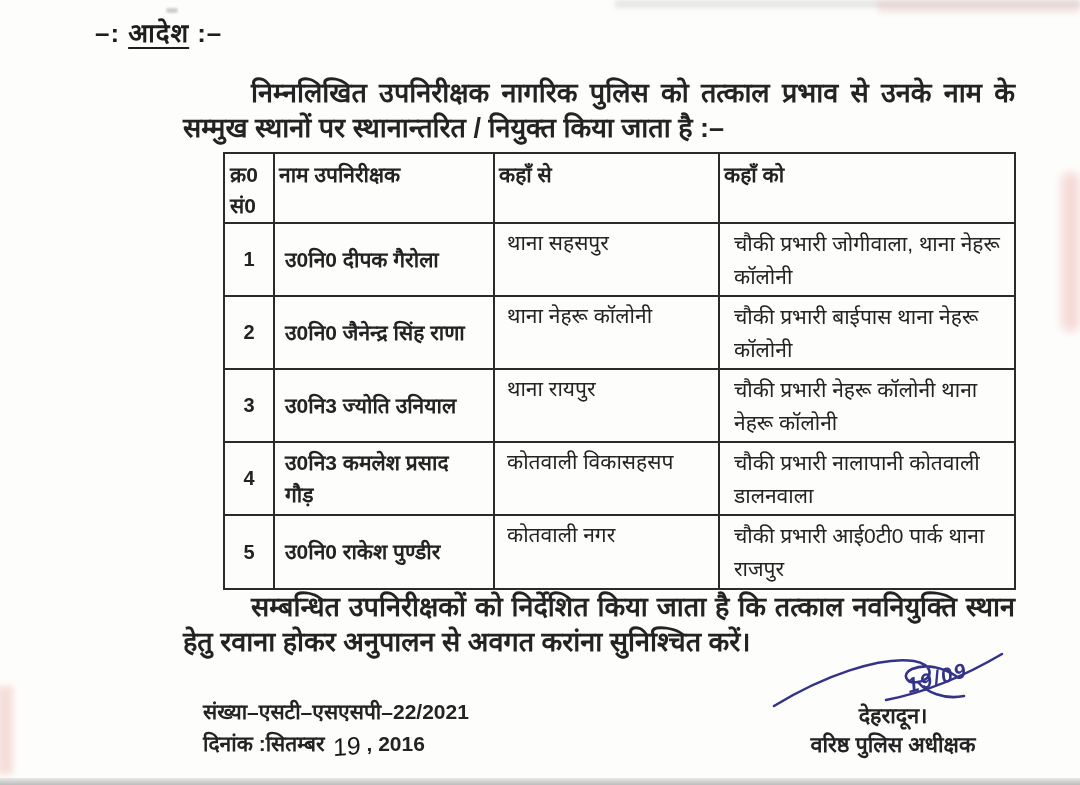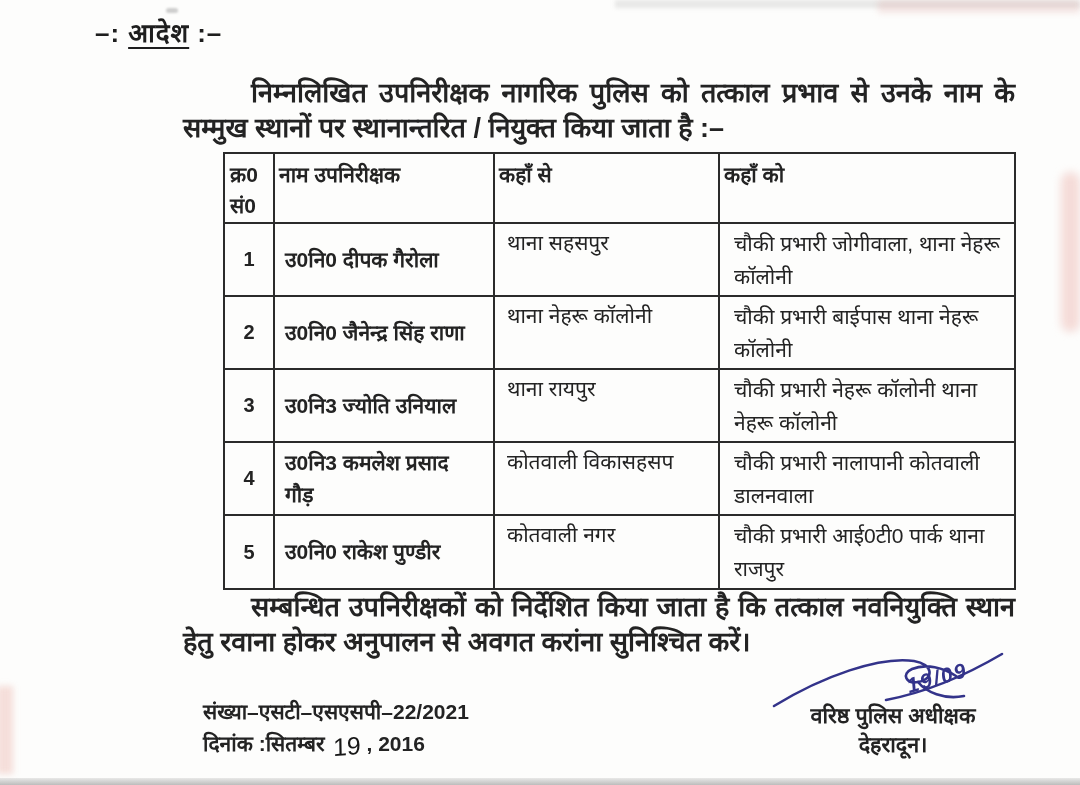--- a/index.html
+++ b/index.html
@@ -203,17 +203,17 @@
     <div class="sign-scribble">
       <svg width="250" height="66" viewBox="0 0 250 66">
         <g fill="none" stroke="#33338a" stroke-width="2.6" stroke-linecap="round">
           <path d="M6 58 C 55 28, 112 8, 146 13 C 165 16, 167 31, 150 34 C 138 36, 133 26, 144 21 C 158 15, 176 20, 188 28"></path>
           <path d="M118 52 C 160 44, 200 26, 234 6"></path>
           <path d="M150 34 C 158 44, 176 52, 196 48"></path>
         </g>
       </svg>
       <span class="sign-note">19/09</span>
     </div>
+    <div class="sign-line">देहरादून।</div>
     <div class="sign-line">वरिष्ठ पुलिस अधीक्षक</div>
-    <div class="sign-line">देहरादून।</div>
   </div>
 
 </div>
 
 </body></html>

